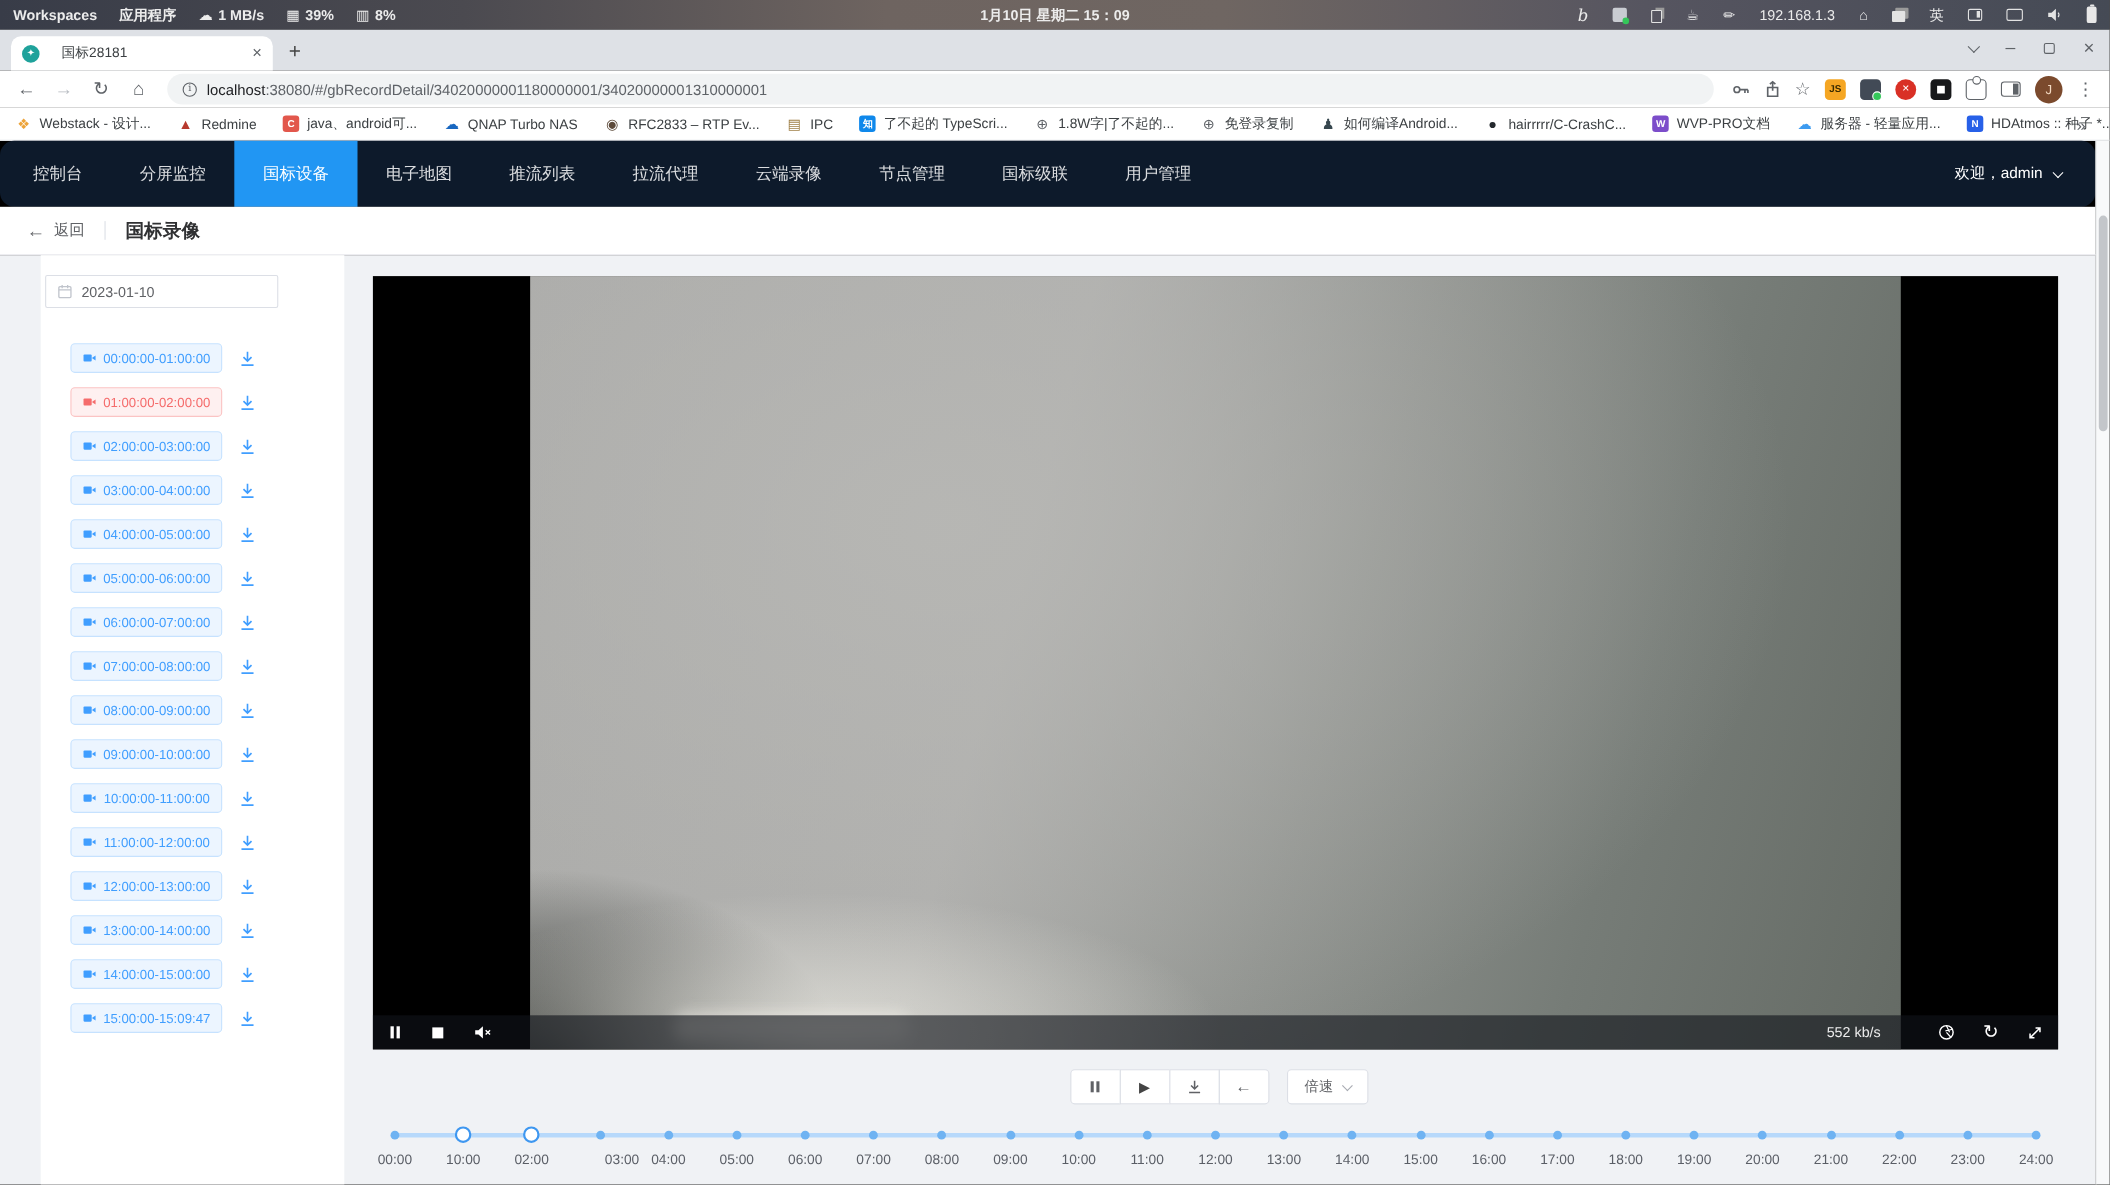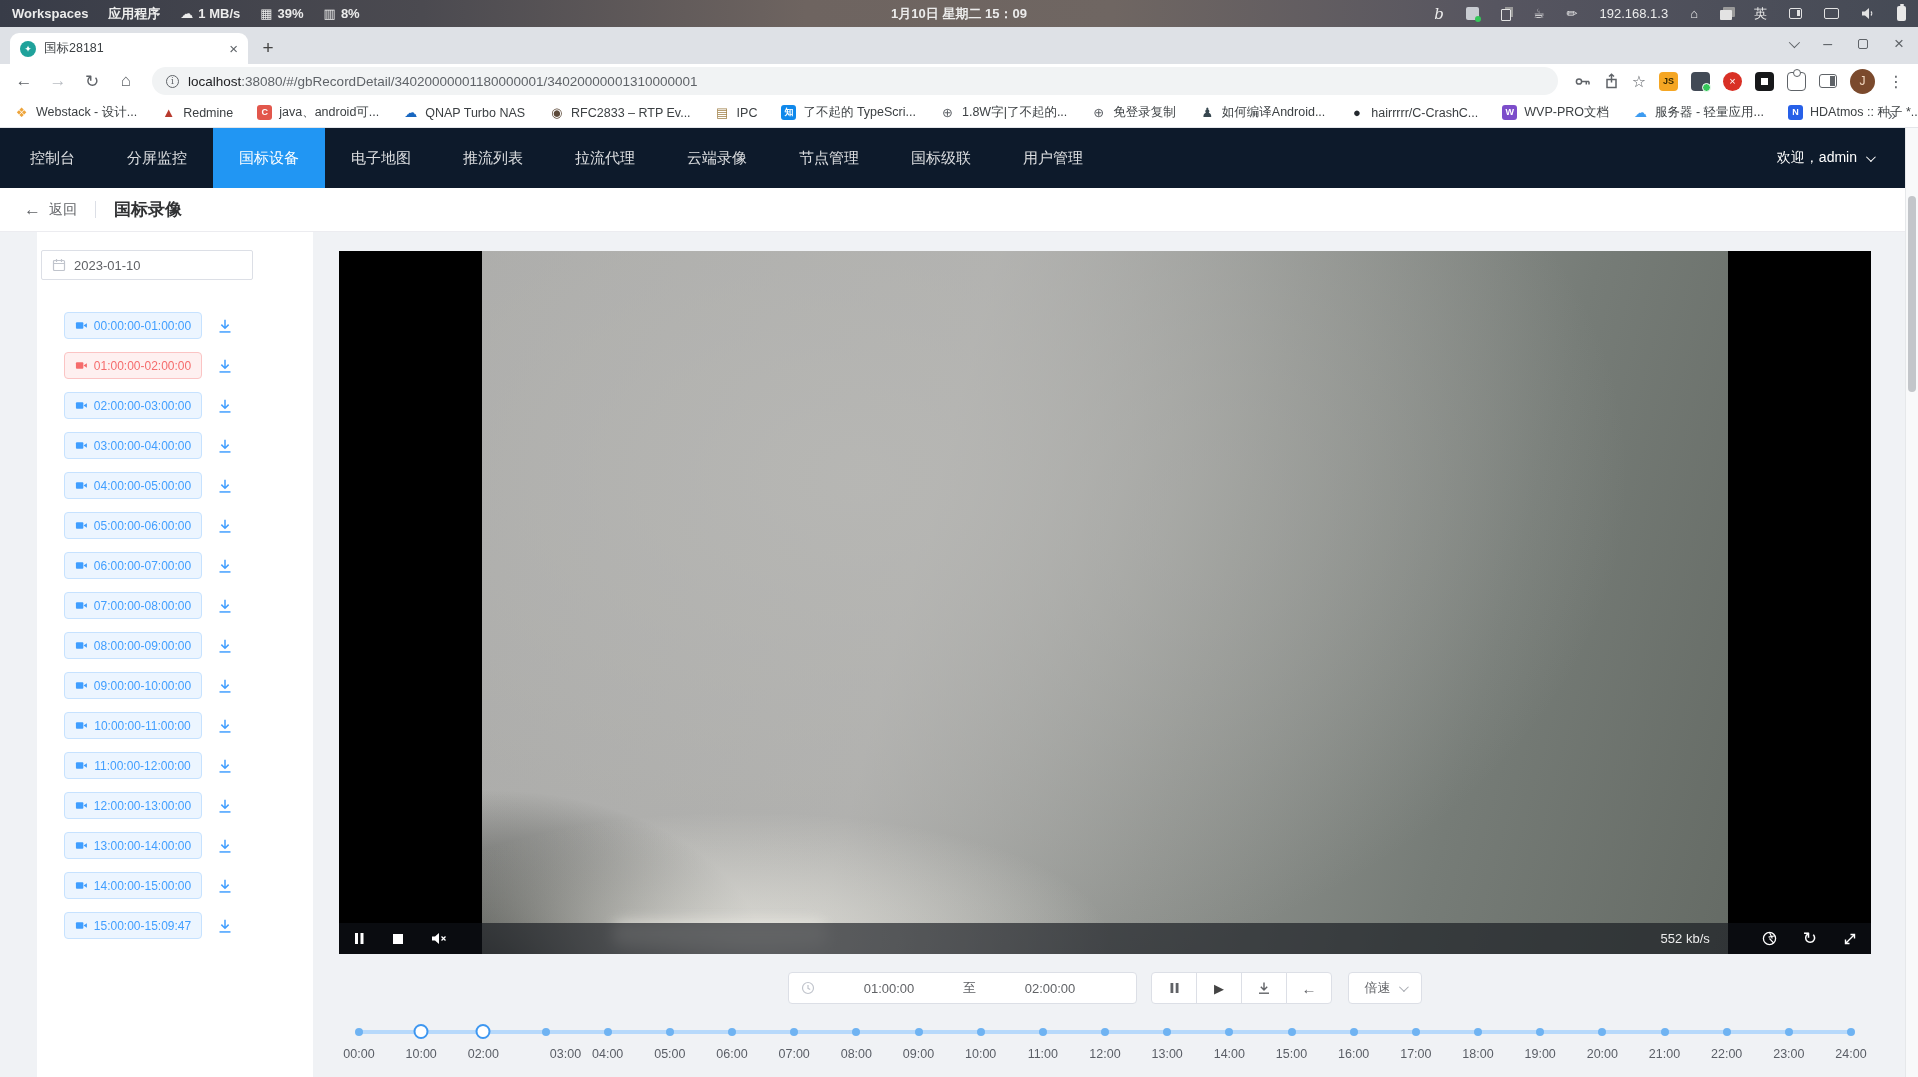--- a/index.html
+++ b/index.html
@@ -23,21 +23,21 @@
   .phone-ico::after{content:"";position:absolute;right:1px;top:1px;width:3px;height:6px;background:#e3e3e3;}
   .monitor-ico{width:15px;height:11px;border:1.4px solid #e3e3e3;border-radius:2px;display:inline-block;}
   .battery-ico{width:9px;height:15px;background:#e8e8e8;border-radius:2px;position:relative;display:inline-block;}
   .battery-ico::before{content:"";position:absolute;top:-2px;left:2.5px;width:4px;height:2px;background:#e8e8e8;border-radius:1px;}
   .spk{display:inline-block;}
 
   
   .tabstrip{height:37px;flex:0 0 37px;background:#dee1e6;display:flex;align-items:flex-end;position:relative;}
   .tab{width:238px;height:31px;background:#fff;border-radius:9px 9px 0 0;margin-left:10px;display:flex;align-items:center;padding:0 10px;gap:8px;}
   .favicon{width:16px;height:16px;border-radius:50%;background:#1fa29b;color:#fff;font-size:9px;display:flex;align-items:center;justify-content:center;flex:0 0 16px;}
-  .tab-title{font-size:12.5px;color:#3c4043;flex:1;white-space:nowrap;overflow:hidden;}
+  .tab-title{font-size:12.5px;color:#3c4043;flex:1;white-space:nowrap;overflow:hidden;margin-left:12px;}
   .tab-close{color:#5f6368;font-size:15px;line-height:1;cursor:default;}
   .newtab{width:28px;height:28px;display:flex;align-items:center;justify-content:center;color:#444;font-size:19px;margin:0 0 2px 6px;}
   .win-controls{position:absolute;right:14px;top:8px;display:flex;align-items:center;gap:26px;color:#5f6368;}
   .wc-chev{width:8px;height:8px;border-right:1.6px solid #5f6368;border-bottom:1.6px solid #5f6368;transform:rotate(45deg) translateY(-2px);}
   .wc-min{font-size:16px;line-height:1;}
   .wc-restore{width:10px;height:10px;border:1.5px solid #5f6368;border-radius:2px;}
   .wc-close{font-size:17px;line-height:1;}
 
   .toolbar{height:34px;flex:0 0 34px;background:#fff;display:flex;align-items:center;padding:0 10px;gap:6px;}
   .nav-ico{width:28px;height:28px;display:flex;align-items:center;justify-content:center;color:#5f6368;font-size:17px;}
@@ -67,21 +67,21 @@
   .bm-ico.badge{width:15px;height:15px;border-radius:3px;color:#fff;font-size:9px;font-weight:bold;display:flex;align-items:center;justify-content:center;}
   .bm-overflow{margin-left:auto;color:#5f6368;font-size:15px;}
 
   
   .browser-page{flex:1;display:flex;min-height:0;}
   .page-col{flex:1;display:flex;flex-direction:column;min-width:0;}
   .scroll-col{width:13px;flex:0 0 13px;background:#f8f9fa;border-left:1px solid #e6e8ea;position:relative;}
   .scroll-thumb{position:absolute;left:2px;right:2px;top:68px;height:196px;background:#c3c6ca;border-radius:6px;}
 
   
-  .appnav{height:60px;flex:0 0 60px;background:#0d1a2b;display:flex;align-items:stretch;padding:0 4px;}
+  .appnav{height:60px;flex:0 0 60px;background:#0d1a2b;display:flex;align-items:stretch;padding:0 4px;border-radius:13px;}
   .nav-items{display:flex;align-items:stretch;}
   .nav-item{display:flex;align-items:center;padding:0 26px;color:rgba(255,255,255,0.85);font-size:15px;cursor:default;}
   .nav-item.active{background:#2196f3;color:#fff;}
   .welcome{margin-left:auto;display:flex;align-items:center;gap:9px;color:#fff;font-size:14px;padding-right:28px;}
   .chev{width:7px;height:7px;border-right:1.5px solid currentColor;border-bottom:1.5px solid currentColor;transform:rotate(45deg) translateY(-2px);display:inline-block;}
 
   
   .titlerow{height:44px;flex:0 0 44px;background:#fff;display:flex;align-items:center;padding-left:24px;border-bottom:1px solid #ececf0;box-shadow:0 1px 2px rgba(0,0,0,0.03);}
   .back-arrow{color:#606266;font-size:17px;margin-right:8px;}
   .back-label{color:#606266;font-size:14px;}
@@ -671,29 +671,20 @@
               <span class="vico-r refresh-glyph">↻</span>
               <span class="vico-r">
                 <svg width="14" height="14" viewBox="0 0 14 14">
                     <path d="M2.5 11.5l9-9M2.5 7.5v4h4M11.5 6.5v-4h-4" fill="none" stroke="#fff" stroke-width="1.4"></path>
                   </svg>
               </span>
             </div>
           </div>
 
           <div class="ctrlrow">
-            <div class="range-box">
-              <svg width="14" height="14" viewBox="0 0 14 14" style="color:#c0c4cc">
-                  <circle cx="7" cy="7" r="5.5" fill="none" stroke="currentColor" stroke-width="1.2"></circle>
-                  <path d="M7 4v3.3l2.2 1.3" fill="none" stroke="currentColor" stroke-width="1.2"></path>
-                </svg>
-              <span class="rt">01:00:00</span>
-              <span class="zhi">至</span>
-              <span class="rt">02:00:00</span>
-            </div>
             <div class="btn-group">
               <button class="gbtn">
                 <svg width="11" height="12" viewBox="0 0 11 12">
                     <rect x="1.5" y="1" width="2.8" height="10" fill="#606266"></rect>
                     <rect x="6.7" y="1" width="2.8" height="10" fill="#606266"></rect>
                   </svg>
               </button>
               <button class="gbtn">
                   <span class="play-glyph">▶</span>
                 </button>

